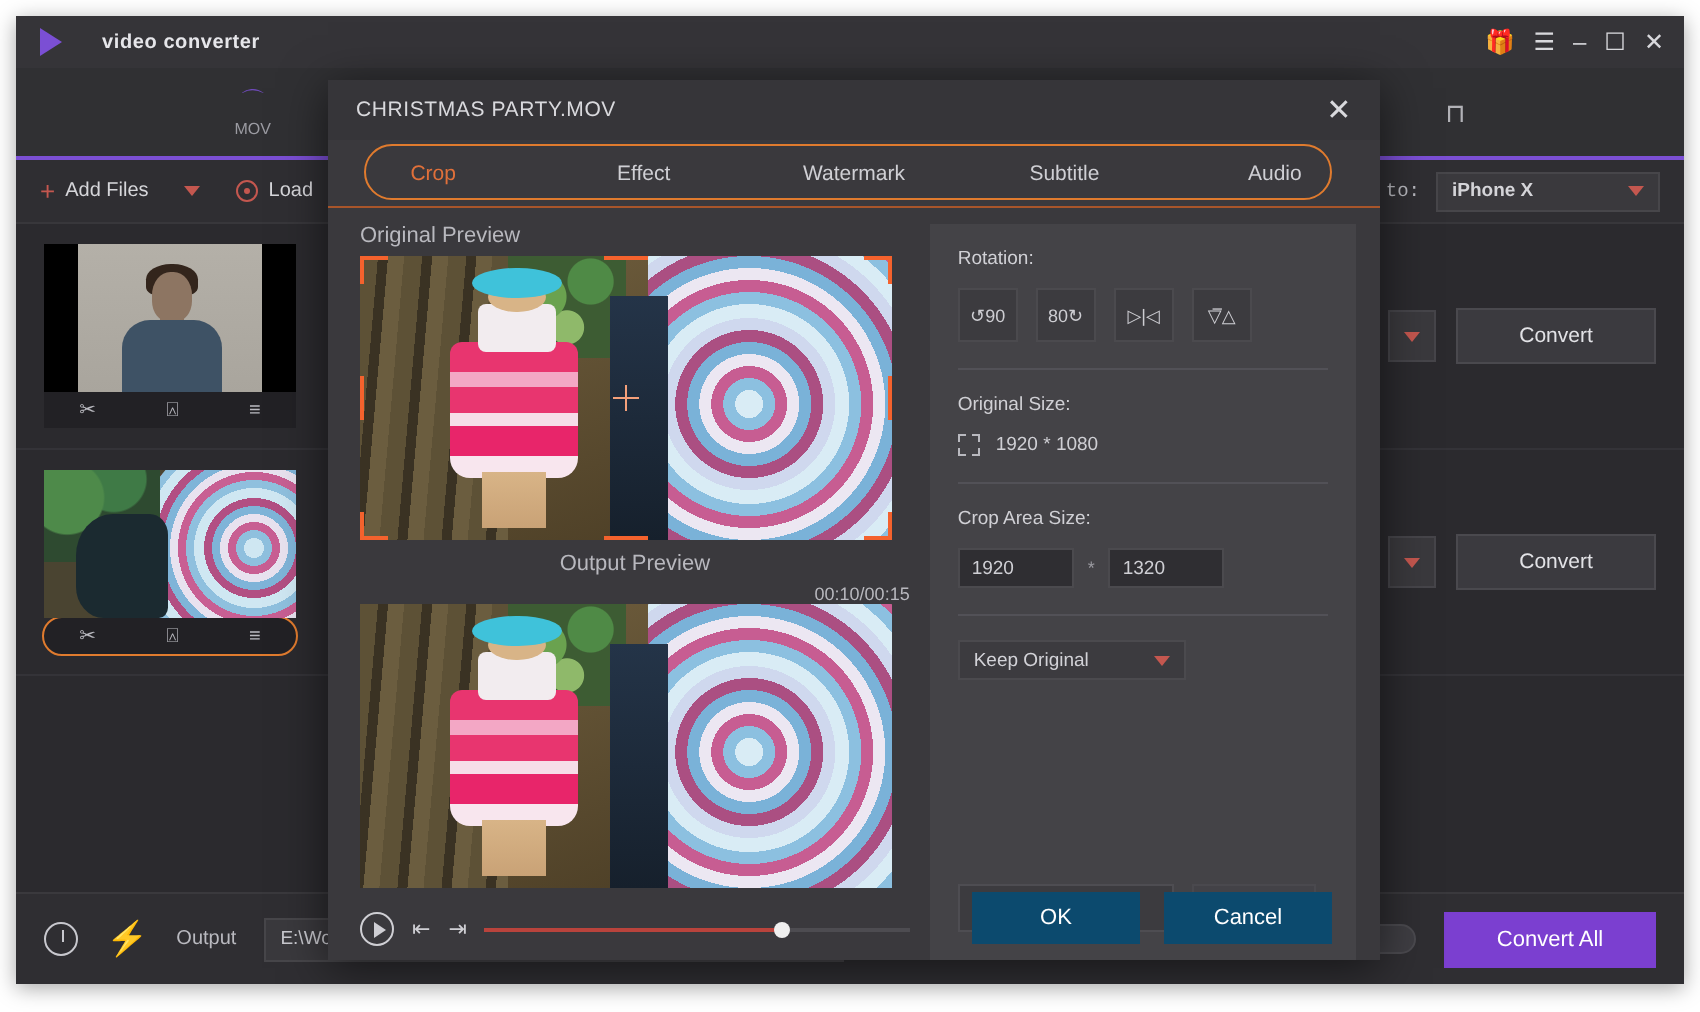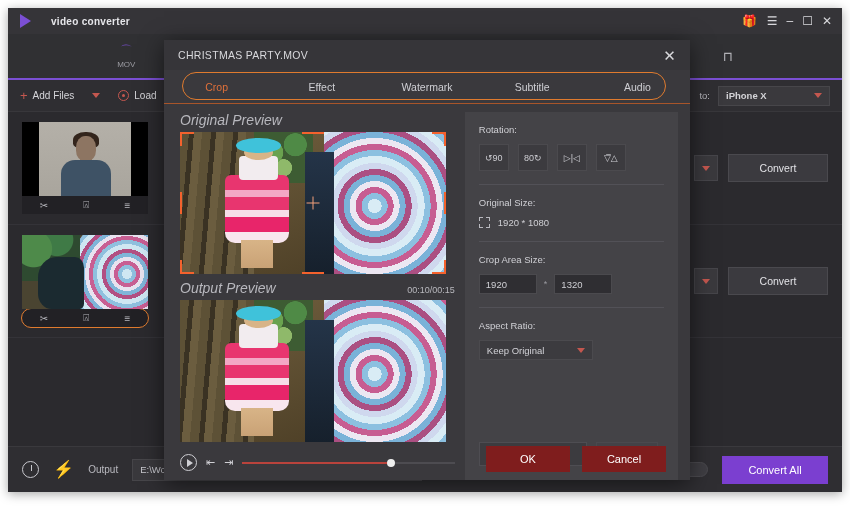--- a/index.html
+++ b/index.html
@@ -67,21 +67,21 @@
     width: 0; height: 0; border-left: 4px solid transparent;
     border-right: 4px solid transparent; border-top: 5px solid #c4574f;
   }
   .tb-sep { width: 18px; }
   .disc-icon {
     width: 11px; height: 11px; border: 1.4px solid #c4574f; border-radius: 50%;
     display: flex; align-items: center; justify-content: center;
   }
   .disc-icon::after { content: ''; width: 3px; height: 3px; border-radius: 50%; background: #c4574f; }
   .tb-right { margin-left: auto; display: flex; align-items: center; gap: 8px; }
-  .tb-right-label { color: #b7b7bd; font-size: 9.5px; }
+  .tb-right-label { color: #b7b7bd; font-size: 9.5px; font-family: Liberation Mono, monospace; }
   .sel-box {
     width: 112px; height: 20px; background: #3a393d; border: 1px solid #47464a;
     display: flex; align-items: center; padding: 0 7px;
     color: #d4d4d8; font-size: 9.5px; position: relative; font-weight: bold;
   }
   .sel-box .caret-red { position: absolute; right: 7px; }
 
   
   .filelist {
     position: absolute; left: 0; top: 104px; width: 834px; bottom: 46px;
@@ -270,22 +270,22 @@
   .tab {
     flex: 1; text-align: center; font-size: 10.5px; color: #cfcfd4;
   }
   .tab.active { color: #e0703a; }
   .tab-ellipse {
     position: absolute; left: 18px; top: 2px; width: 484px; height: 28px;
     border: 1.6px solid #e07b2e; border-radius: 14px; pointer-events: none;
   }
   .modal-body { display: flex; height: 376px; }
   .left-pane { width: 308px; padding: 8px 10px 0 16px; }
-  .pane-label { color: #b8b8be; font-size: 14px; margin-bottom: 4px; font-style: italic; }
-  .pane-label-row { display: flex; align-items: center; }
+  .pane-label { color: #b8b8be; font-size: 11px; margin-bottom: 4px; }
+  .pane-label-row { display: flex; align-items: center; flex-direction: column; }
   .time-label { margin-left: auto; color: #b8b8be; font-size: 9px; }
   .preview-box {
     position: relative; width: 266px; height: 142px; background: #000; overflow: hidden;
   }
   .crop-frame { position: absolute; inset: 0; pointer-events: none; }
   .ch { position: absolute; background: #f4622d; }
   .cross {
     position: absolute; left: 50%; top: 50%; width: 13px; height: 13px;
     transform: translate(-50%,-50%);
   }
@@ -352,21 +352,21 @@
   .reset-btn {
     width: 62px; height: 24px; background: #434247; border: 1px solid #4a494e;
     color: #77767b; font-size: 10px; display: flex; align-items: center; justify-content: center;
   }
   .modal-footer {
     position: absolute; left: 0; bottom: 0; width: 100%; height: 42px;
     display: flex; align-items: center; justify-content: flex-end; gap: 12px;
     padding-right: 24px;
   }
   .ok-btn, .cancel-btn {
-    width: 84px; height: 26px; background: #7f1d1d; color: #fff; font-size: 11px;
+    width: 84px; height: 26px; background: #0c4a6e; color: #fff; font-size: 11px;
     display: flex; align-items: center; justify-content: center;
   }
 </style>
 </head>
 <body>
 
 <div id="app">
 
   <div class="titlebar">
     <div class="logo-wrap">
@@ -597,21 +597,20 @@
 
         <div class="rp-label">Crop Area Size:</div>
         <div class="crop-inputs">
           <div class="crop-input">1920</div>
           <span class="times">*</span>
           <div class="crop-input">1320</div>
         </div>
 
         <div class="divider"></div>
 
-        <div class="rp-label">Aspect Ratio:</div>
         <div class="ar-select">
           <span>Keep Original</span>
           <span class="caret-red"></span>
         </div>
 
         <div class="rp-btn-row">
           <div class="apply-btn">Apply to All</div>
           <div class="reset-btn">Reset</div>
         </div>
       </div>

